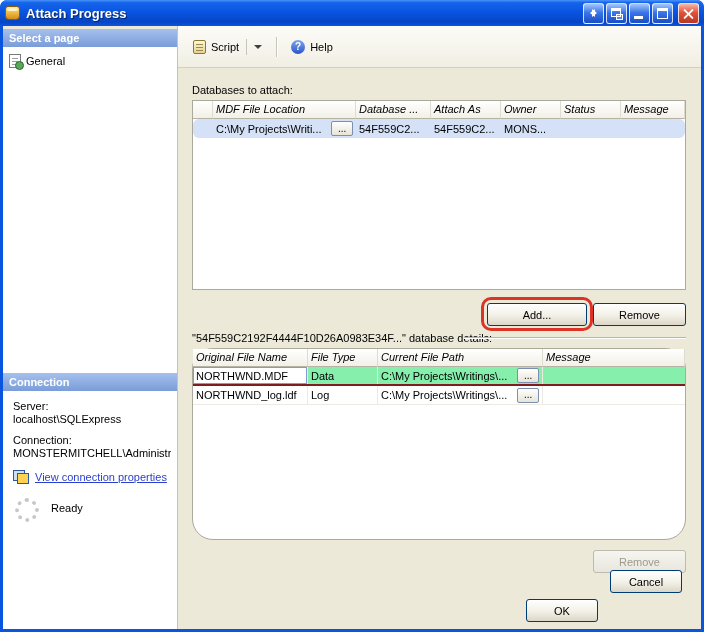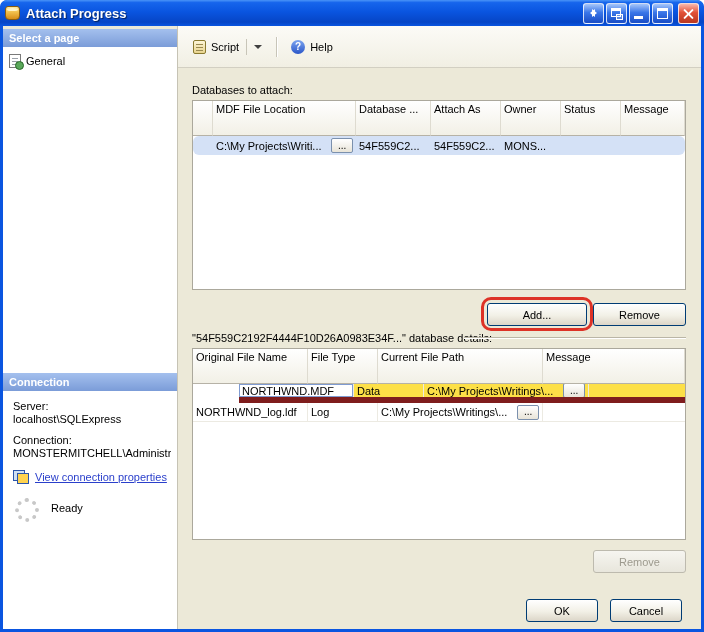--- a/index.html
+++ b/index.html
@@ -89,29 +89,29 @@
   .drop-sep { width:1px; height:16px; background:#c8c5b8; margin:0 2px; }
   .drop-arrow { width:0; height:0; border:4px solid transparent; border-top:4px solid #404040; margin-top:4px; }
   .tool-sep { width:1px; height:20px; background:#c8c5b8; box-shadow:1px 0 0 #fff; margin:0 7px; flex:none; }
   .icon-help { width:14px; height:14px; border-radius:50%; flex:none;
     background:linear-gradient(180deg,#7ea6f0,#2a56c8); color:#fff;
     font-size:10px; font-weight:bold; text-align:center; line-height:14px; }
   .icon-help::after { content:"?"; }
   .section-label { position:absolute; white-space:nowrap; }
   
   .grid { position:absolute; background:#fff; border:1px solid #aba89c; }
-  .grid-head { display:flex; height:35px; }
+  .grid-head { display:flex; height:18px;font-style:italic; }
   .gh { flex:none; border-right:1px solid #dedbd0; border-bottom:1px solid #b6b2a6;
     background:linear-gradient(180deg,#ffffff,#f2f0e6); padding:2px 3px;
     white-space:nowrap; overflow:hidden; }
   .grid-row { display:flex; height:19px; align-items:center; }
   .gc { flex:none; padding:2px 3px; white-space:nowrap; overflow:hidden; height:100%;
     display:flex; align-items:center; }
   .row-attach { background:#d4e1f6;border-radius:6px; }
-  .row-d1 { background:#fde047; border-bottom:6px solid #7f1d1d;margin-left:46px; }
+  .row-d1 { background:#86efac; border-bottom:2px solid #7f1d1d; }
   .row-d2 { background:#fff; border-bottom:1px solid #eceae2; }
   .gc-line { border-right:1px solid #eceae2; }
   .cell-split { justify-content:space-between; }
   .cell-focus { box-shadow:inset 0 0 0 1px #7f9bd1; background:#fff; }
   .browse-btn { flex:none; width:22px; height:15px; margin-left:2px;
     border:1px solid #7b90ad; border-radius:2px;
     background:linear-gradient(180deg,#ffffff,#e8e4d8);
     font-size:10px; line-height:10px; text-align:center; cursor:default; }
   
   .btn { position:absolute; height:23px; border:1px solid #003c74; border-radius:3px;
@@ -227,21 +227,21 @@
         </div>
       </div>
 
       <div class="annotation" style="left:303px; top:271px; width:112px; height:34px;"></div>
       <button class="btn" style="left:309px; top:277px; width:100px;">Add...</button>
       <button class="btn" style="left:415px; top:277px; width:93px;">Remove</button>
 
       <div class="section-label" style="left:14px; top:306px;">"54F559C2192F4444F10D26A0983E34F..." database details:</div>
       <div class="group-line" style="left:286px; top:311px; width:222px;"></div>
 
-      <div class="grid" style="left:14px; top:322px; width:494px; height:192px;">
+      <div class="grid" style="left:14px; top:322px; width:494px; height:192px;border-radius:21px;">
         <div class="grid-head">
           <div class="gh" style="width:115px">Original File Name</div>
           <div class="gh" style="width:70px">File Type</div>
           <div class="gh" style="width:165px">Current File Path</div>
           <div class="gh" style="width:142px">Message</div>
         </div>
         <div class="grid-row row-d1">
           <div class="gc gc-line cell-focus" style="width:115px">NORTHWND.MDF</div>
           <div class="gc gc-line" style="width:70px">Data</div>
           <div class="gc gc-line cell-split" style="width:165px">
@@ -257,17 +257,17 @@
             <span style="overflow:hidden; white-space:nowrap;">C:\My Projects\Writings\...</span>
             <button class="browse-btn">...</button>
           </div>
           <div class="gc" style="width:142px"></div>
         </div>
       </div>
 
       <button class="btn disabled" style="left:415px; top:524px; width:93px;">Remove</button>
 
       <button class="btn" style="left:348px; top:573px; width:72px;">OK</button>
-      <button class="btn" style="left:432px; top:573px; width:72px;">Cancel</button>
+      <button class="btn" style="left:432px; top:544px; width:72px;">Cancel</button>
 
     </div>
   </div>
 </div>
 
 </body></html>

